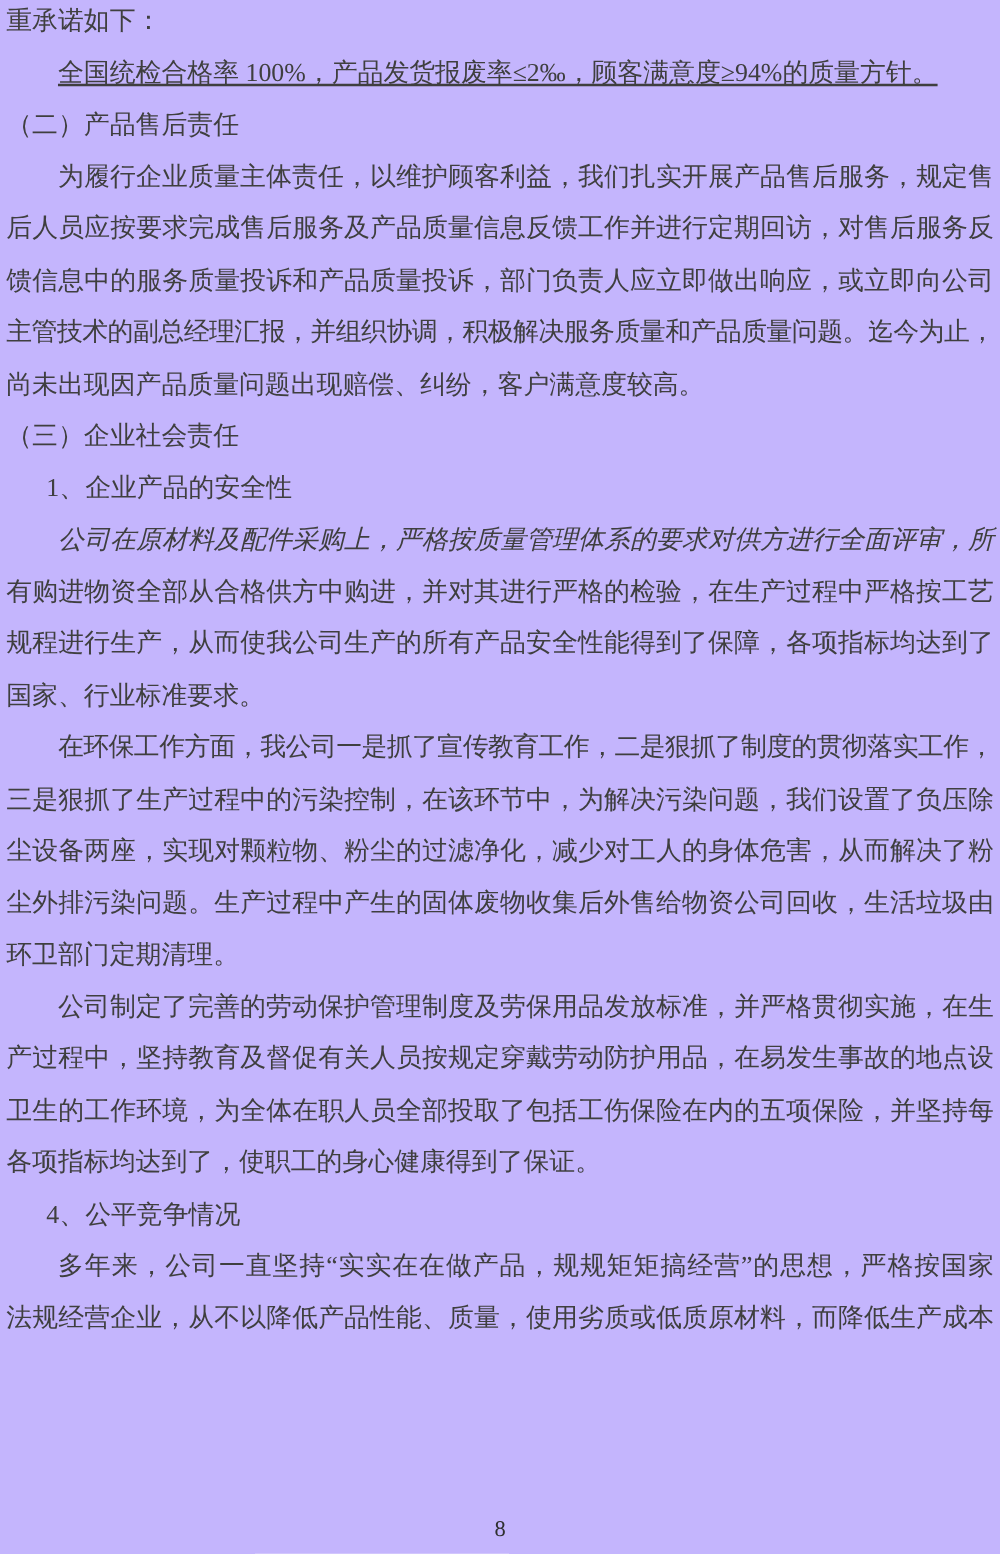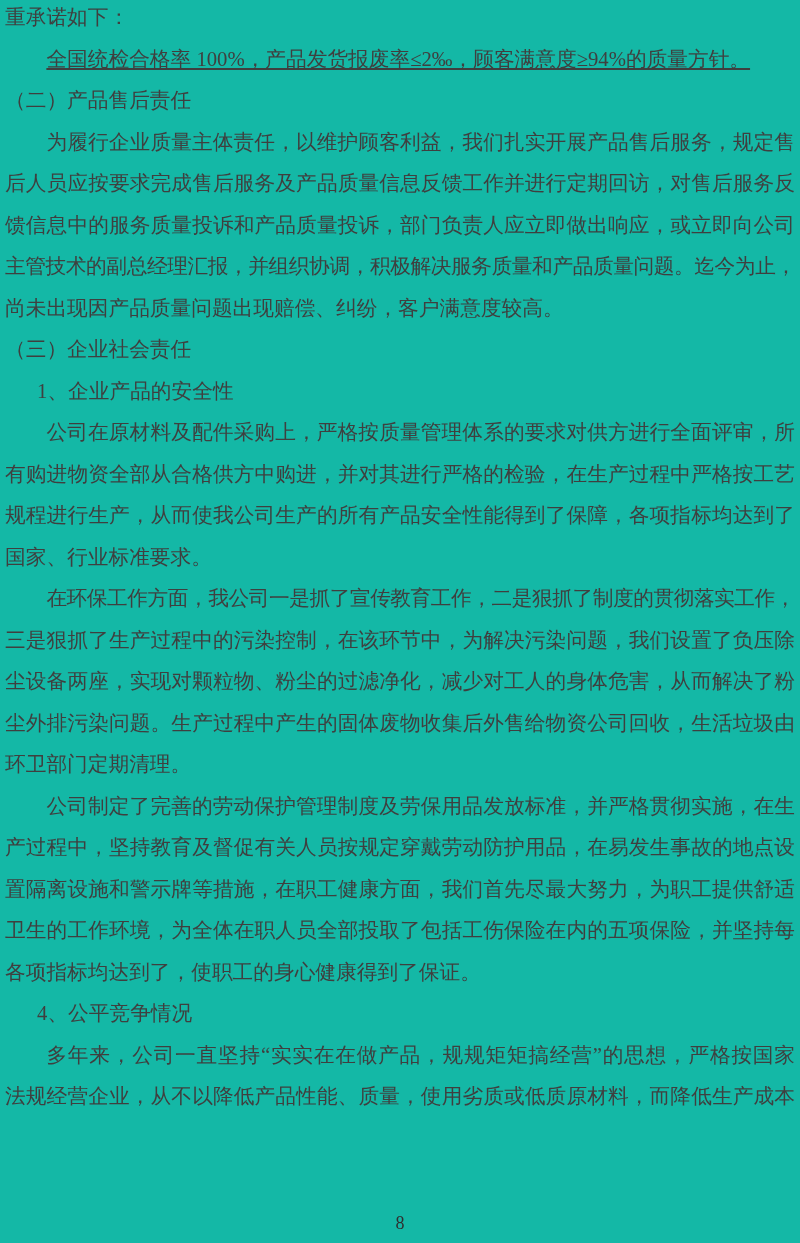--- a/index.html
+++ b/index.html
@@ -10,21 +10,21 @@
   body {
     width: 800px;
     height: 1243px;
     overflow: hidden;
     font-family: "Liberation Serif", "DejaVu Serif", serif;
   }
   .page {
     position: relative;
     width: 800px;
     height: 1243px;
-    background: #14b8a6;
+    background: #c4b5fd;
   }
   .doc {
     position: absolute;
     left: 5px;
     right: 5px;
     top: -3px;
     color: #3f3f3f;
     font-size: 20.7px;
     line-height: 41.5px;
     text-align: left;
@@ -59,32 +59,31 @@
       <div class="line" style="text-indent: 0em;">重承诺如下：</div>
       <div class="line" style="text-indent: 2em; text-decoration: underline;">全国统检合格率 100%，产品发货报废率≤2‰，顾客满意度≥94%的质量方针。</div>
       <div class="line" style="text-indent: 0em;">（二）产品售后责任</div>
       <div class="line fill" style="text-indent: 2em;">为履行企业质量主体责任，以维护顾客利益，我们扎实开展产品售后服务，规定售</div>
       <div class="line fill" style="text-indent: 0em;">后人员应按要求完成售后服务及产品质量信息反馈工作并进行定期回访，对售后服务反</div>
       <div class="line fill" style="text-indent: 0em;">馈信息中的服务质量投诉和产品质量投诉，部门负责人应立即做出响应，或立即向公司</div>
       <div class="line fill tight2" style="text-indent: 0em;">主管技术的副总经理汇报，并组织协调，积极解决服务质量和产品质量问题。迄今为止，</div>
       <div class="line" style="text-indent: 0em;">尚未出现因产品质量问题出现赔偿、纠纷，客户满意度较高。</div>
       <div class="line" style="text-indent: 0em;">（三）企业社会责任</div>
       <div class="line" style="text-indent: 1.55em;">1、企业产品的安全性</div>
-      <div class="line fill" style="text-indent: 2em;">公司在原材料及配件采购上，严格按质量管理体系的要求对供方进行全面评审，所</div>
+      <div class="line fill" style="text-indent: 2em; font-style: italic;">公司在原材料及配件采购上，严格按质量管理体系的要求对供方进行全面评审，所</div>
       <div class="line fill" style="text-indent: 0em;">有购进物资全部从合格供方中购进，并对其进行严格的检验，在生产过程中严格按工艺</div>
       <div class="line fill" style="text-indent: 0em;">规程进行生产，从而使我公司生产的所有产品安全性能得到了保障，各项指标均达到了</div>
       <div class="line" style="text-indent: 0em; font-family: Liberation Serif, serif;">国家、行业标准要求。</div>
       <div class="line fill tight1" style="text-indent: 2em;">在环保工作方面，我公司一是抓了宣传教育工作，二是狠抓了制度的贯彻落实工作，</div>
       <div class="line fill" style="text-indent: 0em;">三是狠抓了生产过程中的污染控制，在该环节中，为解决污染问题，我们设置了负压除</div>
       <div class="line fill" style="text-indent: 0em;">尘设备两座，实现对颗粒物、粉尘的过滤净化，减少对工人的身体危害，从而解决了粉</div>
       <div class="line fill" style="text-indent: 0em;">尘外排污染问题。生产过程中产生的固体废物收集后外售给物资公司回收，生活垃圾由</div>
       <div class="line" style="text-indent: 0em;">环卫部门定期清理。</div>
       <div class="line fill" style="text-indent: 2em;">公司制定了完善的劳动保护管理制度及劳保用品发放标准，并严格贯彻实施，在生</div>
       <div class="line fill" style="text-indent: 0em;">产过程中，坚持教育及督促有关人员按规定穿戴劳动防护用品，在易发生事故的地点设</div>
-      <div class="line fill" style="text-indent: 0em;">置隔离设施和警示牌等措施，在职工健康方面，我们首先尽最大努力，为职工提供舒适</div>
       <div class="line fill" style="text-indent: 0em;">卫生的工作环境，为全体在职人员全部投取了包括工伤保险在内的五项保险，并坚持每</div>
       <div class="line" style="text-indent: 0em;">各项指标均达到了，使职工的身心健康得到了保证。</div>
       <div class="line" style="text-indent: 1.55em;">4、公平竞争情况</div>
       <div class="line fill" style="text-indent: 2em;">多年来，公司一直坚持“实实在在做产品，规规矩矩搞经营”的思想，严格按国家</div>
       <div class="line fill" style="text-indent: 0em;">法规经营企业，从不以降低产品性能、质量，使用劣质或低质原材料，而降低生产成本</div>
     </div>
   <div class="footer">
     <span>8</span>
   </div>
 </div>

